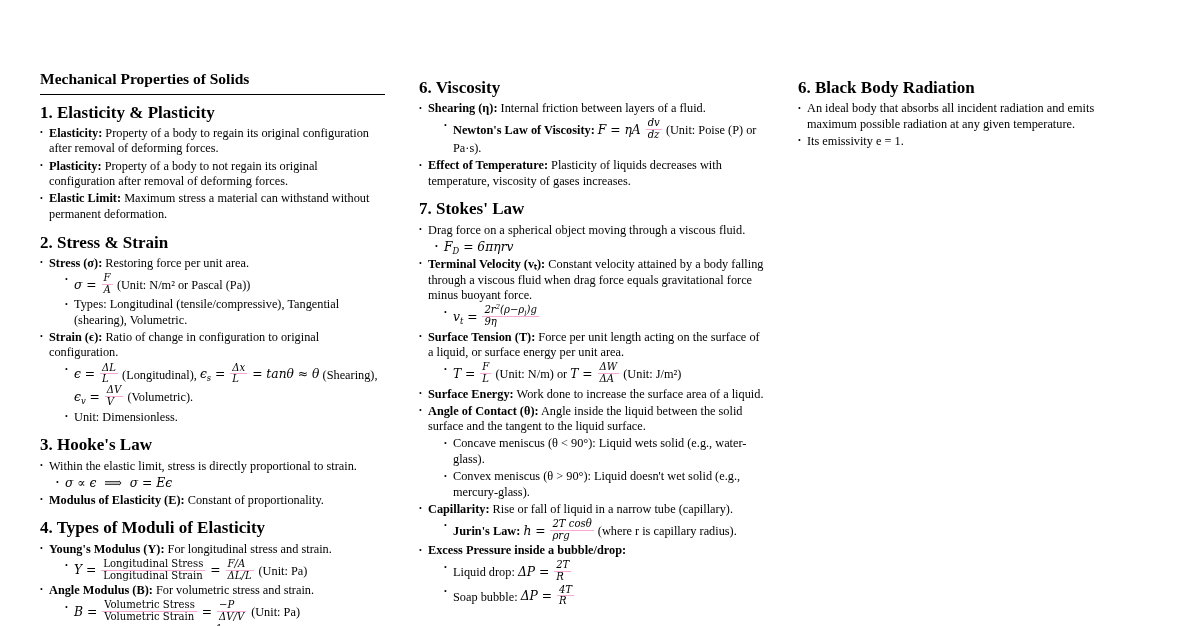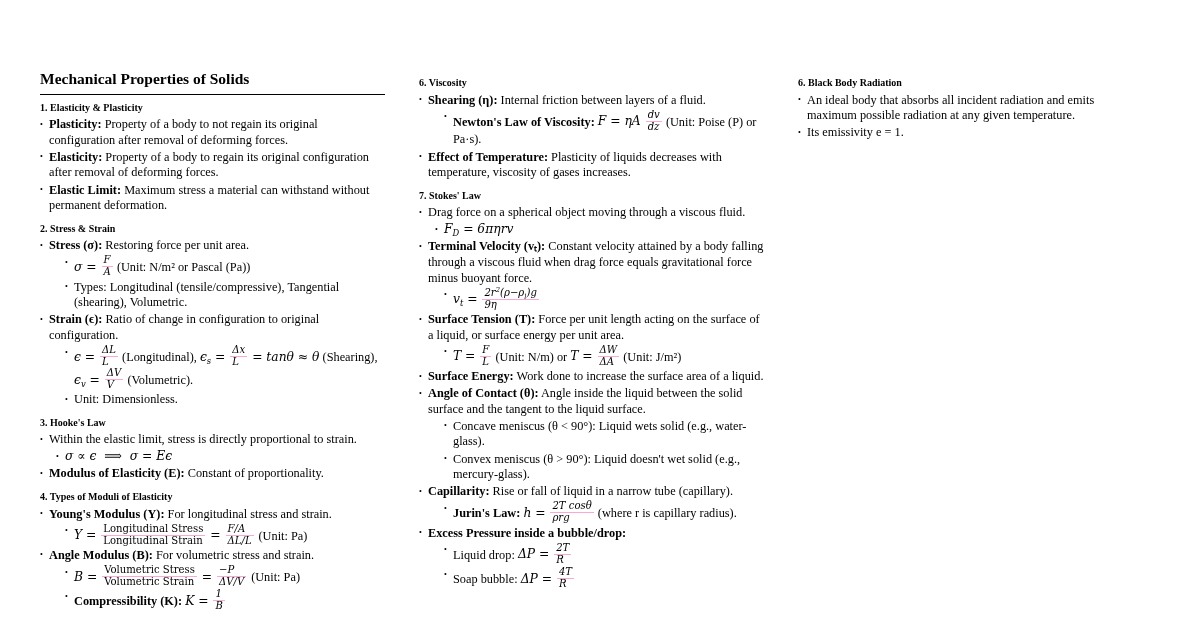--- a/index.html
+++ b/index.html
@@ -35,21 +35,21 @@
 
   h1.doc-title {
     font-size: 15.5px;
     font-weight: bold;
     margin: 0 0 4px 0;
     padding: 0 0 5px 0;
     border-bottom: 1.2px solid #000;
     line-height: 1.2;
   }
   h2.sec-title {
-    font-size: 10px;
+    font-size: 17px;
     font-weight: bold;
     margin: 9px 0 3px 0;
     line-height: 1.25;
   }
   h2.sec-title.first { margin-top: 7px; }
   ul {
     list-style: none;
     margin: 0;
     padding: 0;
   }
@@ -94,22 +94,22 @@
 <body>
 
 <div class="page">
   <div class="columns">
 
     <div class="col col-1">
       <h1 class="doc-title">Mechanical Properties of Solids</h1>
 
       <h2 class="sec-title first">1. Elasticity &amp; Plasticity</h2>
       <ul>
+        <li><span class="b">Elasticity:</span> <span>Property of a body to regain its original configuration after removal of deforming forces.</span></li>
         <li><span class="b">Plasticity:</span> <span>Property of a body to not regain its original configuration after removal of deforming forces.</span></li>
-        <li><span class="b">Elasticity:</span> <span>Property of a body to regain its original configuration after removal of deforming forces.</span></li>
         <li><span class="b">Elastic Limit:</span> <span>Maximum stress a material can withstand without permanent deformation.</span></li>
       </ul>
 
       <h2 class="sec-title">2. Stress &amp; Strain</h2>
       <ul>
         <li>
           <span class="b">Stress (σ):</span>
           <span>Restoring force per unit area.</span>
           <ul class="lvl2">
             <li>

